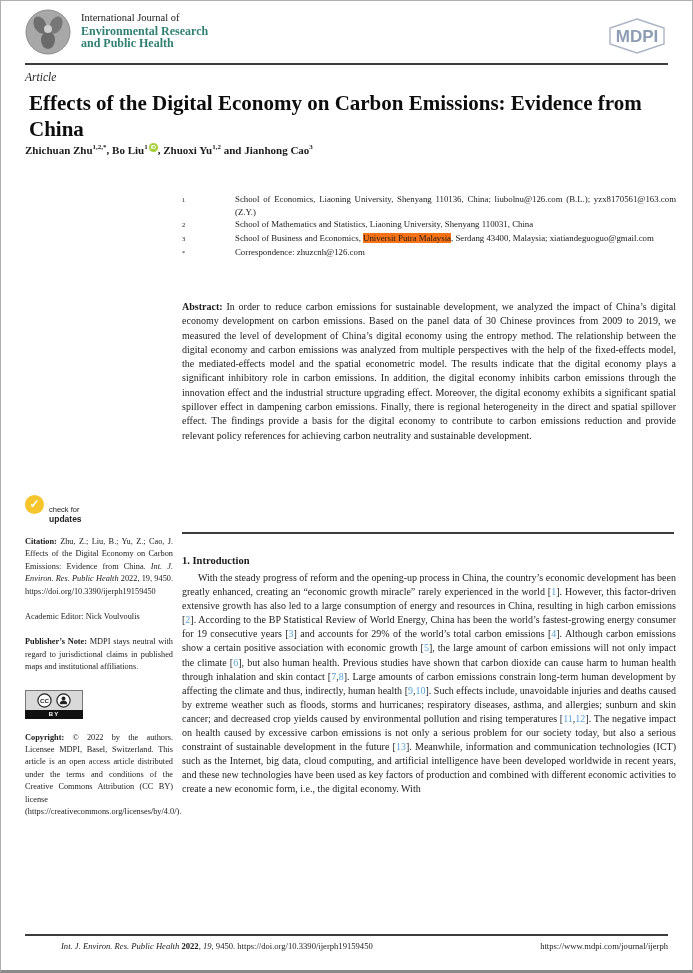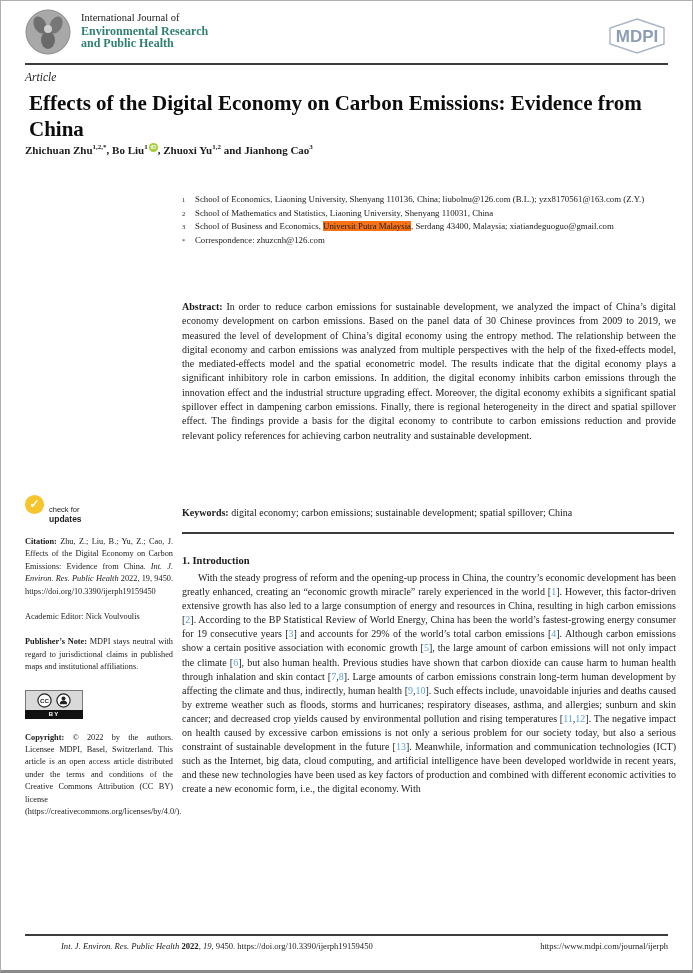--- a/index.html
+++ b/index.html
@@ -19,21 +19,21 @@
   
   .article-type{position:absolute;left:24px;top:70px;font-style:italic;font-size:11.5px;}
   .title{position:absolute;left:24px;top:85px;width:655px;font-size:21px;font-weight:bold;line-height:26px;color:#0d0d0d;}
   .authors{position:absolute;left:24px;top:142px;width:640px;font-size:11px;font-weight:bold;}
   .authors sup{font-size:7px;}
   .orcid{display:inline-block;width:9px;height:9px;border-radius:50%;background:#a6ce39;color:#fff;
          font-family:"Liberation Sans",sans-serif;font-size:5.5px;font-weight:bold;text-align:center;
          line-height:9px;vertical-align:super;margin-left:1px;}
   
   .affils{position:absolute;left:181px;top:192px;width:494px;font-size:8.8px;line-height:12.7px;}
-  .affil-row{display:flex;}
+  .affil-row{display:flex;gap:40px;}
   .affil-row .mk{width:13px;flex:0 0 13px;font-size:6.5px;vertical-align:super;padding-top:1px;}
   .affil-row .tx{flex:1;text-align:justify;}
   .hl{background:#f97316;}
   .abstract{position:absolute;left:181px;top:299px;width:494px;font-size:10px;line-height:14.3px;text-align:justify;}
   .blabel{font-weight:bold;}
   .keywords{position:absolute;left:181px;top:505px;width:494px;font-size:10px;line-height:14px;text-align:justify;}
   .divider{position:absolute;left:181px;right:18px;top:531px;height:2px;background:#3c3c3c;}
   .sec-head{position:absolute;left:181px;top:554px;width:494px;font-size:10.5px;font-weight:bold;}
   .intro{position:absolute;left:181px;top:570px;width:494px;font-size:10px;line-height:14.1px;text-align:justify;text-indent:16px;}
   .ref{color:#5ba3d9;}
@@ -104,23 +104,20 @@
     </div>
     <div class="affil-row">
       <span class="mk">*</span>
       <span class="tx"><span>Correspondence: zhuzcnh@126.com</span></span>
     </div>
   </div>
 
   <div class="abstract">
     <span class="blabel">Abstract:</span><span> In order to reduce carbon emissions for sustainable development, we analyzed the impact of China’s digital economy development on carbon emissions. Based on the panel data of 30 Chinese provinces from 2009 to 2019, we measured the level of development of China’s digital economy using the entropy method. The relationship between the digital economy and carbon emissions was analyzed from multiple perspectives with the help of the fixed-effects model, the mediated-effects model and the spatial econometric model. The results indicate that the digital economy plays a significant inhibitory role in carbon emissions. In addition, the digital economy inhibits carbon emissions through the innovation effect and the industrial structure upgrading effect. Moreover, the digital economy exhibits a significant spatial spillover effect in dampening carbon emissions. Finally, there is regional heterogeneity in the direct and spatial spillover effect. The findings provide a basis for the digital economy to contribute to carbon emissions reduction and provide relevant policy references for achieving carbon neutrality and sustainable development.</span>
   </div>
-  <div class="keywords">
-    <span class="blabel">Keywords:</span><span> digital economy; carbon emissions; sustainable development; spatial spillover; China</span>
-  </div>
   <div class="divider"></div>
 
   <div class="sec-head">1. Introduction</div>
   <div class="intro">With the steady progress of reform and the opening-up process in China, the country’s economic development has been greatly enhanced, creating an “economic growth miracle” rarely experienced in the world [<span class="ref">1</span>]. However, this factor-driven extensive growth has also led to a large consumption of energy and resources in China, resulting in high carbon emissions [<span class="ref">2</span>]. According to the BP Statistical Review of World Energy, China has been the world’s fastest-growing energy consumer for 19 consecutive years [<span class="ref">3</span>] and accounts for 29% of the world’s total carbon emissions [<span class="ref">4</span>]. Although carbon emissions show a certain positive association with economic growth [<span class="ref">5</span>], the large amount of carbon emissions will not only impact the climate [<span class="ref">6</span>], but also human health. Previous studies have shown that carbon dioxide can cause harm to human health through inhalation and skin contact [<span class="ref">7</span>,<span class="ref">8</span>]. Large amounts of carbon emissions constrain long-term human development by affecting the climate and thus, indirectly, human health [<span class="ref">9</span>,<span class="ref">10</span>]. Such effects include, unavoidable injuries and deaths caused by extreme weather such as floods, storms and hurricanes; respiratory diseases, asthma, and allergies; sunburn and skin cancer; and decreased crop yields caused by environmental pollution and rising temperatures [<span class="ref">11</span>,<span class="ref">12</span>]. The negative impact on health caused by excessive carbon emissions is not only a serious problem for our society today, but also a serious constraint of sustainable development in the future [<span class="ref">13</span>]. Meanwhile, information and communication technologies (ICT) such as the Internet, big data, cloud computing, and artificial intelligence have been developed worldwide in recent years, and these new technologies have been used as key factors of production and combined with different economic activities to create a new economic form, i.e., the digital economy. With</div>
 
   <div class="sidebar">
     <div class="badge">
       <div class="circ">✓</div>
       <div class="btxt">
         <div class="bt1">check for</div>

